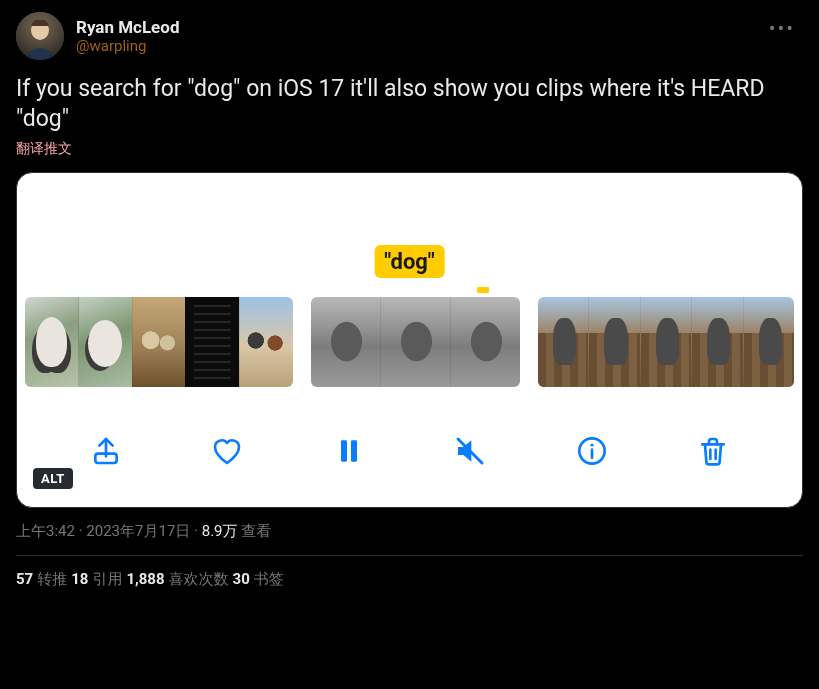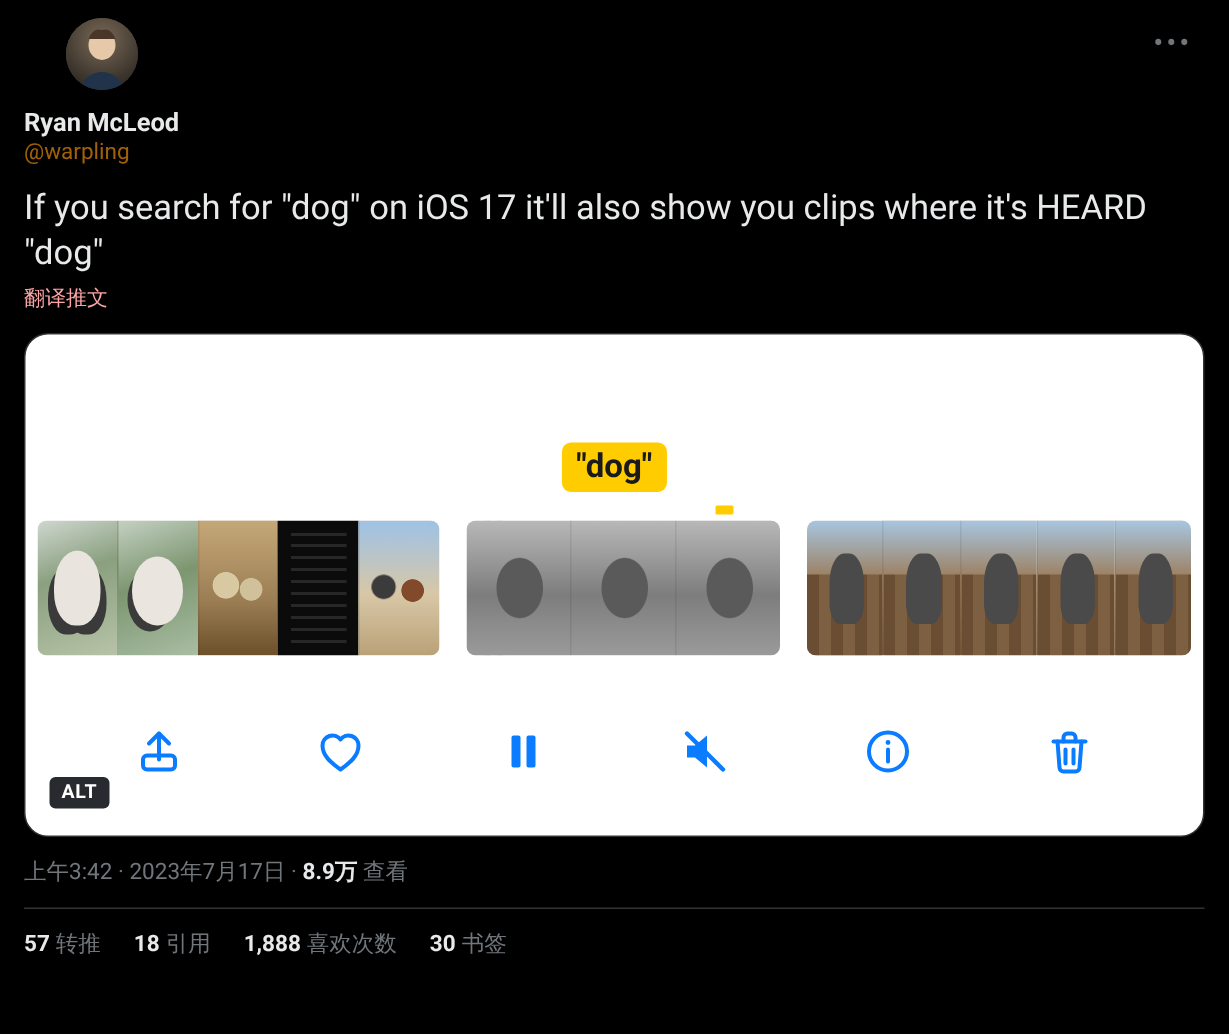--- a/index.html
+++ b/index.html
@@ -16,21 +16,20 @@
   }
   .header {
     display: flex;
     align-items: flex-start;
     justify-content: space-between;
   }
   .author {
     display: flex;
     gap: 12px;
     align-items: center;
-    flex-direction: column;
   }
   .avatar {
     width: 48px;
     height: 48px;
     border-radius: 50%;
     overflow: hidden;
     background: linear-gradient(135deg, #6b5a4a 0%, #3b332b 100%);
     position: relative;
     flex-shrink: 0;
   }
@@ -163,28 +162,28 @@
     font-size: 13px;
     padding: 3px 8px;
     border-radius: 4px;
     letter-spacing: 0.5px;
   }
   .meta {
     margin-top: 14px;
     color: #71767b;
     font-size: 15px;
   }
-  .meta strong { color: #e7e9ea; font-weight: 700; }
+  .meta strong { color: #e7e9ea; font-weight: 400; }
   .divider {
     margin-top: 14px;
     border-top: 1px solid #2f3336;
   }
   .stats {
     display: flex;
-    gap: 22px;
+    gap: 4px;
     padding-top: 14px;
     color: #71767b;
     font-size: 15px;
   }
   .stats strong { color: #e7e9ea; font-weight: 700; margin-right: 4px; }
   .stat-item { cursor: pointer; }
 </style>
 </head>
 <body>
 

